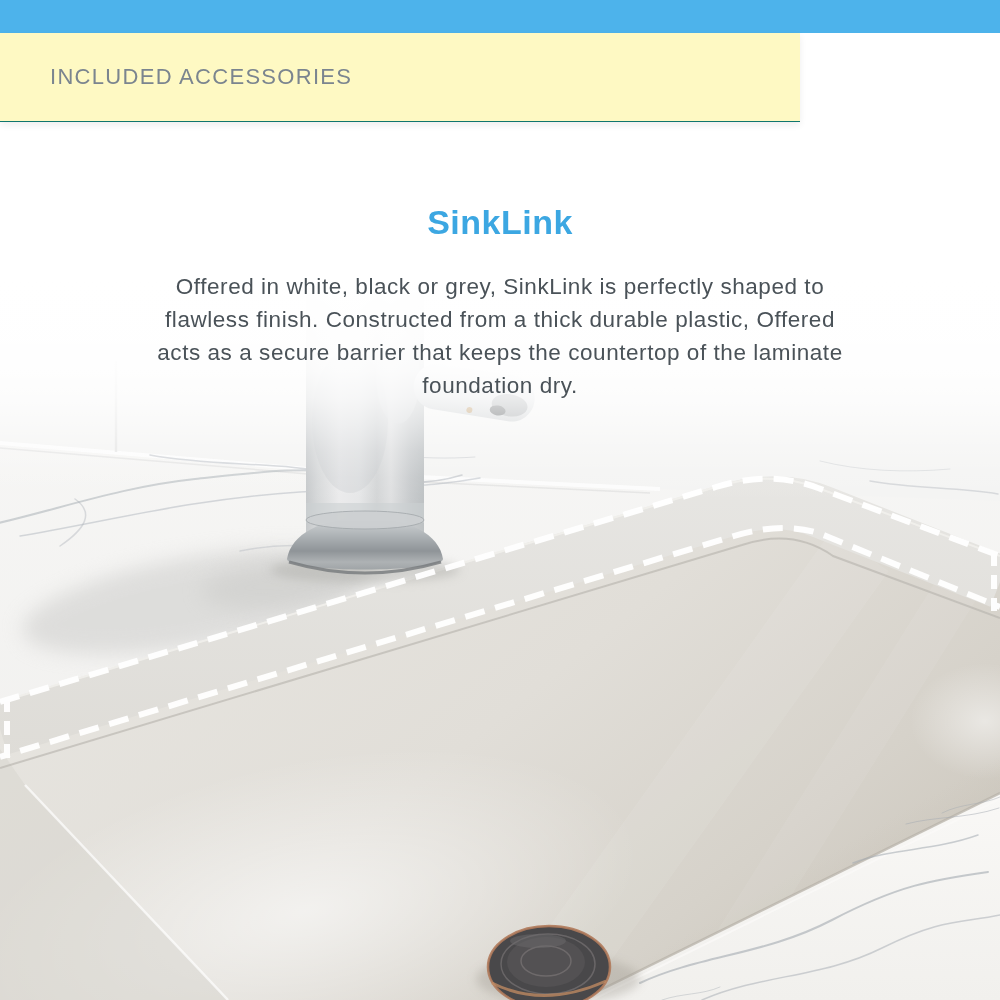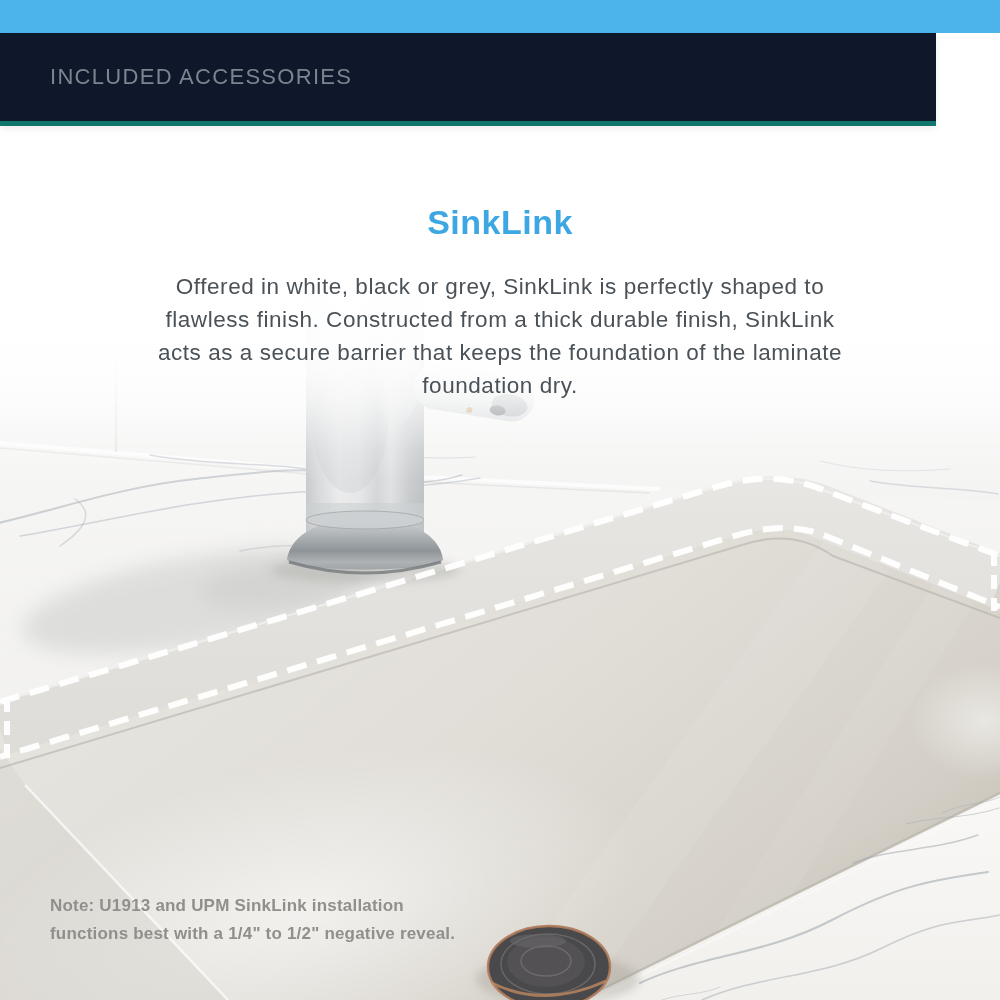--- a/index.html
+++ b/index.html
@@ -1,20 +1,20 @@
 <!DOCTYPE html>
 <html style="--accent-bar: #4db3eb; --brand-blue: #3ca7e2; --header-text: #7b858f; --body-text: #4a5258; --note-text: #918f8c;"><head>
 <meta charset="utf-8">
 <style>
   html,body{margin:0;padding:0;background:#fff;}
   .canvas{position:relative;width:1000px;height:1000px;overflow:hidden;background:#fff;
           font-family:"Liberation Sans",sans-serif;}
   .top-bar{position:absolute;left:0;top:0;width:1000px;height:33px;background:var(--accent-bar);}
-  .header{position:absolute;left:0;top:33px;width:936px;height:88px;background:#0f172a;
-          border-bottom:5px solid #0f766e;box-shadow:0 3px 7px rgba(0,0,0,.07);z-index:5;
+  .header{position:absolute;left:0;top:33px;width:800px;height:88px;background:#fef9c3;
+          border-bottom:1px solid #0f766e;box-shadow:0 3px 7px rgba(0,0,0,.07);z-index:5;
           display:flex;align-items:center;}
   .header h1{margin:0 0 0 50px;font-size:22px;font-weight:500;letter-spacing:1.3px;
              color:var(--header-text);}
   .photo-area{position:absolute;left:0;top:121px;width:1000px;height:879px;overflow:hidden;}
   .photo-area svg{position:absolute;left:0;top:0;width:1000px;height:879px;display:block;}
   .product-title{position:absolute;left:0;top:82px;width:1000px;text-align:center;
                  font-size:34px;font-weight:bold;letter-spacing:.5px;color:var(--brand-blue);z-index:3;}
   .product-desc{position:absolute;left:0;top:149px;width:1000px;text-align:center;
                 font-size:22.5px;line-height:33px;letter-spacing:.55px;color:var(--body-text);z-index:3;}
   .desc-line{display:block;white-space:nowrap;}
@@ -204,23 +204,19 @@
         <path d="M0,636 L734,415 Q788,399 826,415 L1000,486" stroke-width="6" stroke-dasharray="20 11" stroke-dashoffset="10"></path>
         <path d="M7,577 L7,641" stroke-width="6" stroke-dasharray="14 9"></path>
         <path d="M994,431 L994,490" stroke-width="6" stroke-dasharray="14 9"></path>
       </g>
     </svg>
 
     <div class="product-title">SinkLink</div>
 
     <div class="product-desc">
       <span class="desc-line">Offered in white, black or grey, SinkLink is perfectly shaped to</span>
-      <span class="desc-line">flawless finish. Constructed from a thick durable finish, SinkLink</span>
-      <span class="desc-line">acts as a secure barrier that keeps the foundation of the laminate</span>
+      <span class="desc-line">flawless finish. Constructed from a thick durable plastic, Offered</span>
+      <span class="desc-line">acts as a secure barrier that keeps the countertop of the laminate</span>
       <span class="desc-line">foundation dry.</span>
     </div>
 
-    <div class="note">
-      <span>Note: U1913 and UPM SinkLink installation</span>
-      <span>functions best with a 1/4" to 1/2" negative reveal.</span>
-    </div>
   </div>
 </div>
 
 </body></html>

